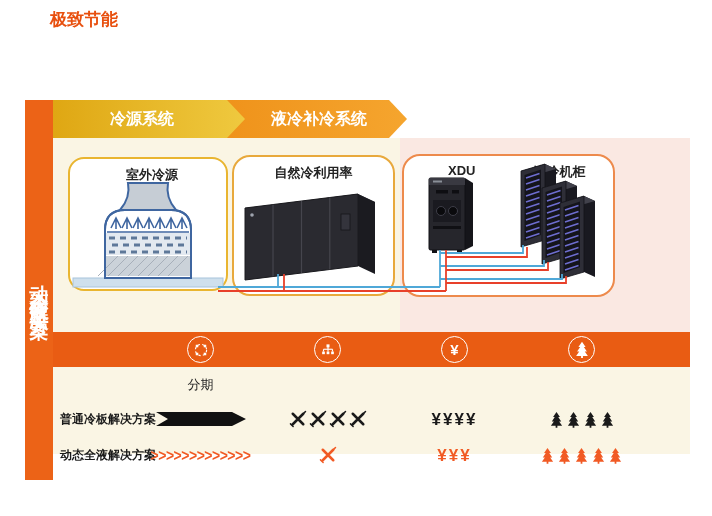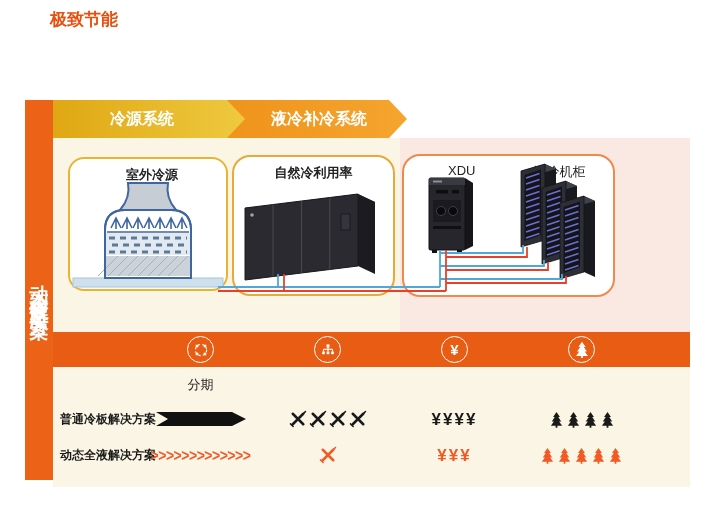--- a/index.html
+++ b/index.html
@@ -31,35 +31,35 @@
   
   .diagram { position:relative; height:194px; }
   .bg-cream { position:absolute; left:0; top:0; width:347px; height:194px; background:#FAF5E4; }
   .bg-pink  { position:absolute; left:347px; top:0; width:290px; height:194px; background:#FAE8E2; }
   .eq-box { position:absolute; background:#fff; border-radius:16px; }
   .box-1 { left:15px;  top:19px; width:160px; height:134px; border:2px solid #E9B530;padding-left:8px; }
   .box-2 { left:179px; top:17px; width:163px; height:141px; border:2px solid #E8A93C; border-radius:18px; }
   .box-3 { left:349px; top:16px; width:213px; height:143px; border:2px solid #ED8A4C; border-radius:18px; }
   .eq-label { text-align:center; margin-top:7px; font-size:13px; font-weight:bold; color:#222; }
   .box-3 .labels { display:flex; margin-top:7px; }
-  .box-3 .labels span { font-size:13px; font-weight:normal; color:#222; }
+  .box-3 .labels span { font-size:13px; font-weight:bold; color:#222; }
   .lbl-xdu { margin-left:44px; }
   .lbl-cab { margin-left:58px; }
   .pipes-art { position:absolute; left:0; top:0; width:637px; height:194px; pointer-events:none; }
 
   
   .band { height:35px; background:#E95C13; display:grid; grid-template-columns:84px 127px 127px 127px 127px;
           align-items:center; }
   .band .cell { display:flex; justify-content:center; }
   .circle-ic { width:27px; height:27px; border:1.6px solid #fff; border-radius:50%;
                display:flex; align-items:center; justify-content:center; color:#fff; }
   .circle-ic .yuan-glyph { font-size:15px; font-weight:bold; line-height:1; }
 
   
-  .bottom { height:120px; background:#FAF5E4; padding-top:9px; }
+  .bottom { height:87px; background:#FAF5E4; padding-top:9px; }
   .grid-row { display:grid; grid-template-columns:84px 127px 127px 127px 127px; align-items:center; }
   .benefit-label { text-align:center; font-size:13px; color:#222; }
   .cmp-row { margin-top:14px; height:22px; }
   .cmp-row .row-label { font-size:12px; font-weight:bold; color:#1A1A1A; white-space:nowrap; padding-left:7px; }
   .cmp-cell { display:flex; justify-content:center; align-items:center; gap:2px; }
   .row-black { color:#1A1A1A; }
   .row-orange { color:#F15A24; }
   .cost-text { font-size:17px; font-weight:bold; letter-spacing:2px; line-height:1; }
   .chevrons { font-size:14px; font-weight:800; letter-spacing:-0.5px; color:#F15A24; line-height:1;
               transform:scaleY(1.15); }

